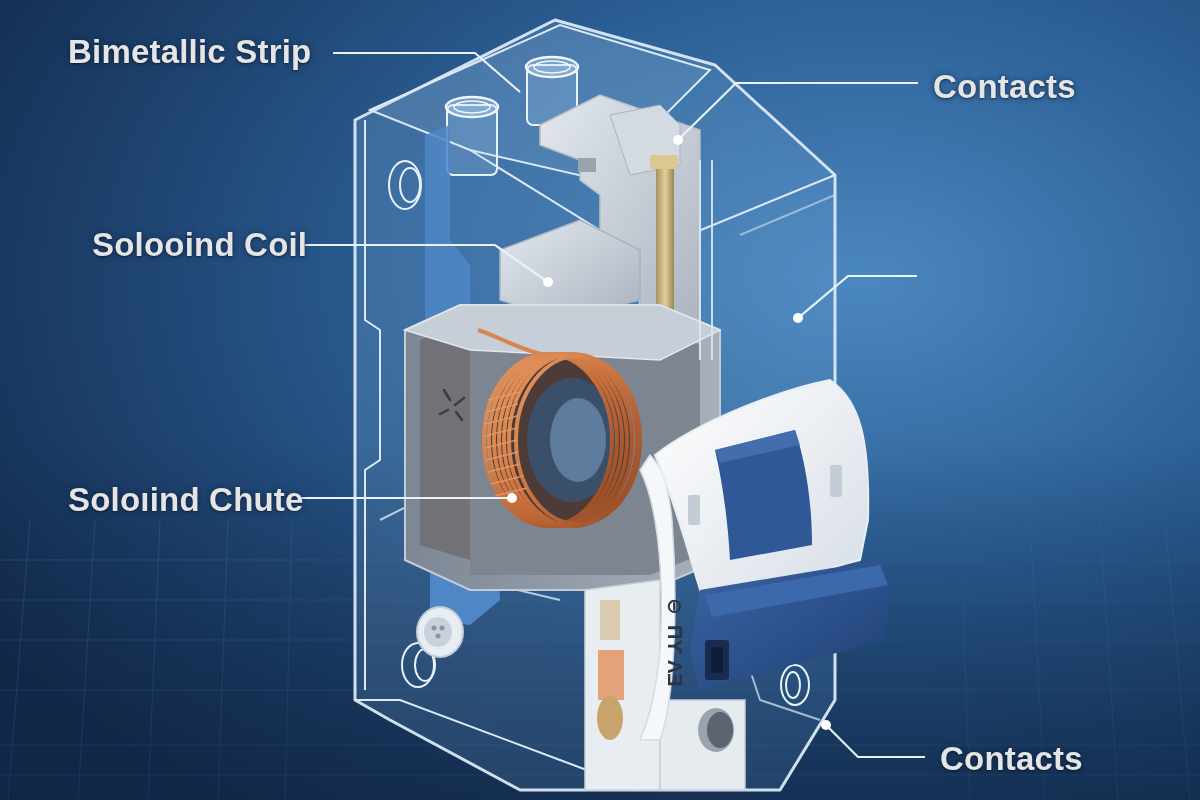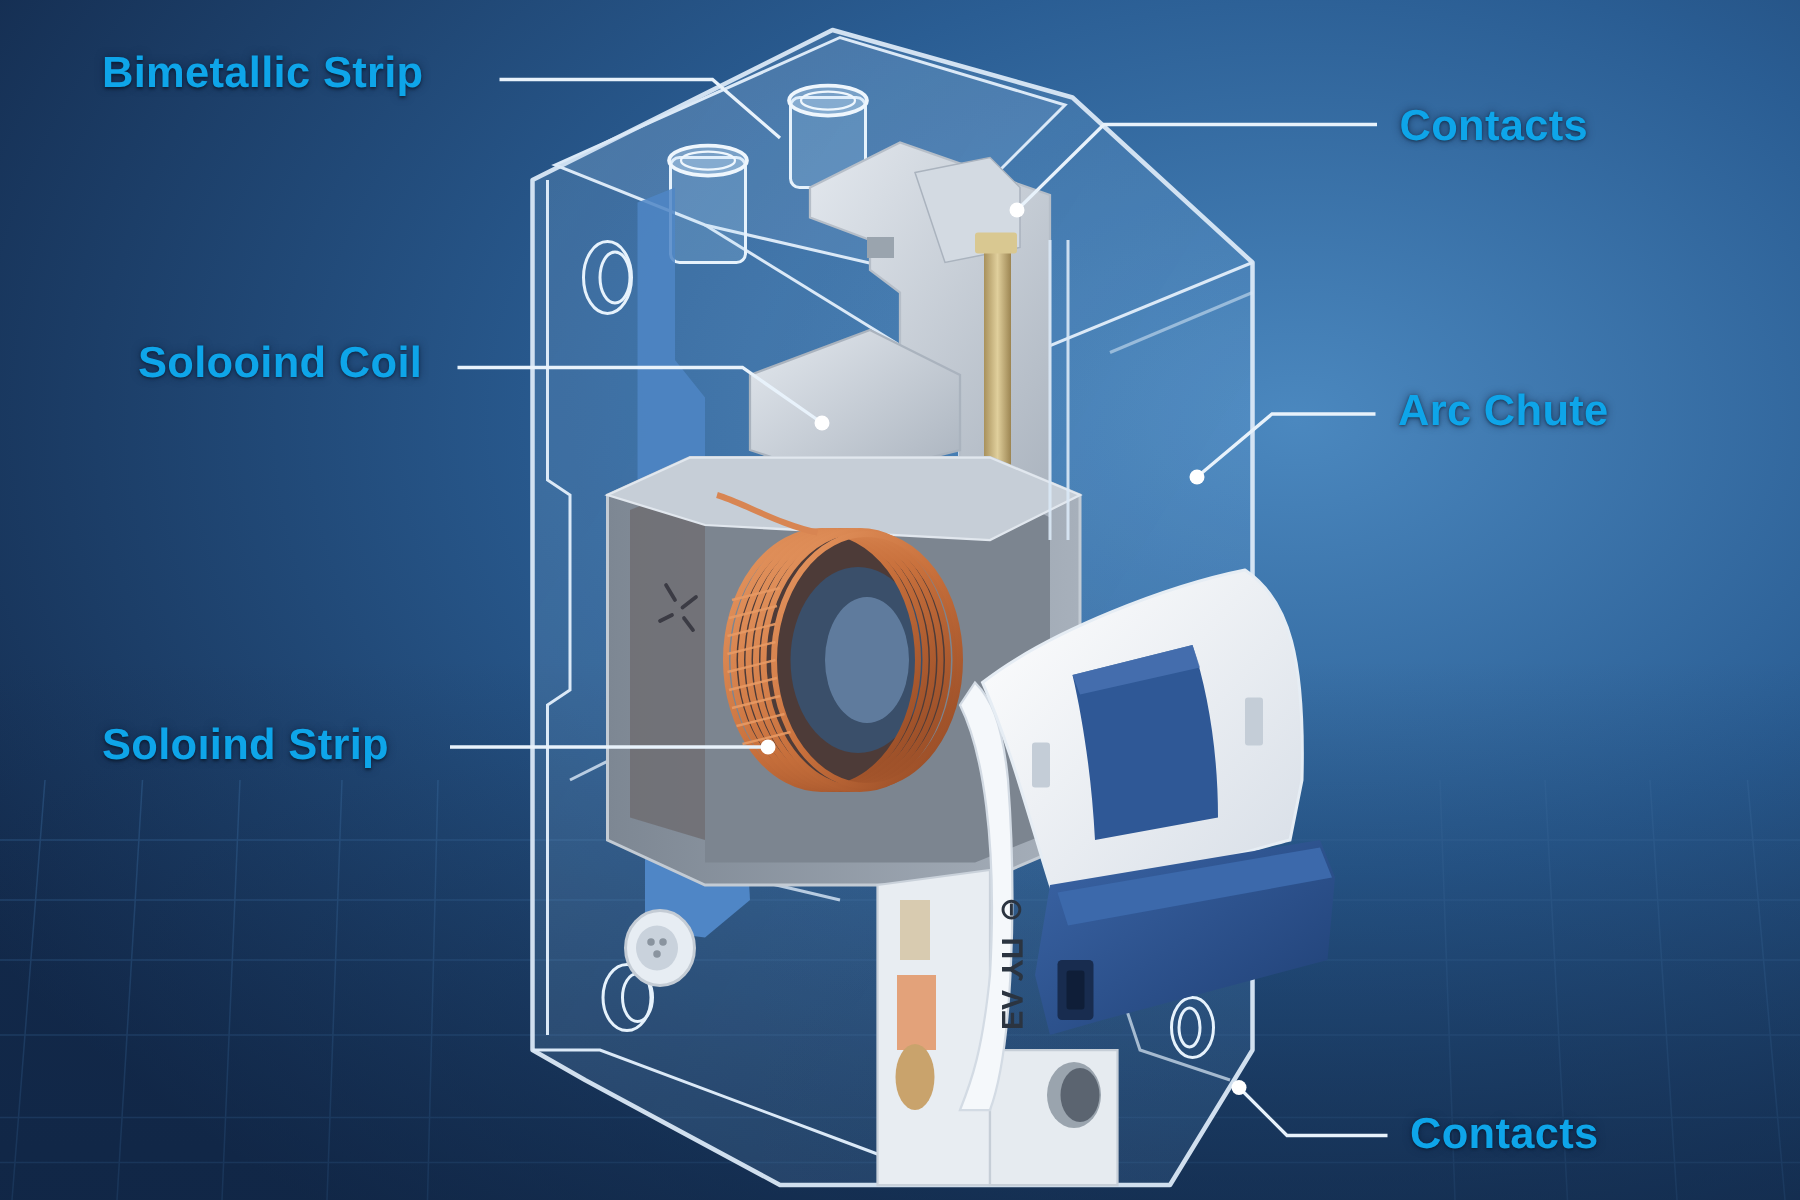--- a/index.html
+++ b/index.html
@@ -3,21 +3,21 @@
 <meta charset="utf-8">
 <style>
   html, body { margin: 0; padding: 0; }
   body {
     width: 1200px; height: 800px; overflow: hidden; position: relative;
     font-family: "Liberation Sans", "DejaVu Sans", sans-serif;
     background: #1c3d66;
   }
   #stage { position: absolute; inset: 0; width: 1200px; height: 800px; }
   .label {
-    position: absolute; color: #0ea5e9; font-weight: bold; font-size: 29px;
+    position: absolute; color: #e5e5e5; font-weight: bold; font-size: 33px;
     letter-spacing: 0.2px; white-space: nowrap;
     text-shadow: 0 0 6px rgba(10,30,60,0.6), 0 1px 2px rgba(0,0,0,0.45);
   }
   svg text { font-family: "Liberation Sans", "DejaVu Sans", sans-serif; }
 </style>
 </head>
 <body>
 
 <div id="stage">
   <svg id="scene" width="1200" height="800" viewBox="0 0 1200 800">
@@ -243,16 +243,15 @@
         <circle cx="512" cy="498" r="5" fill="#ffffff"></circle>
         <polyline points="925,757 858,757 826,725" fill="none" stroke="#e8f2fb" stroke-width="2.2"></polyline>
         <circle cx="826" cy="725" r="5" fill="#ffffff"></circle>
       </g>
   </svg>
 
   
   <div class="label" id="lbl-0" style="left: 68px; top: 33px;">Bimetallic Strip</div>
   <div class="label" id="lbl-1" style="left: 933px; top: 68px;">Contacts</div>
   <div class="label" id="lbl-2" style="left: 72px; top: 226px; margin-left: 20px;">Solooind Coil</div>
-  <div class="label" id="lbl-3" style="left: 932px; top: 258px;">Arc Chute</div>
-  <div class="label" id="lbl-4" style="left: 68px; top: 481px;">Soloıind Strip</div>
+  <div class="label" id="lbl-4" style="left: 68px; top: 481px;">Soloıind Chute</div>
   <div class="label" id="lbl-5" style="left: 940px; top: 740px;">Contacts</div>
 </div>
 
 </body></html>

